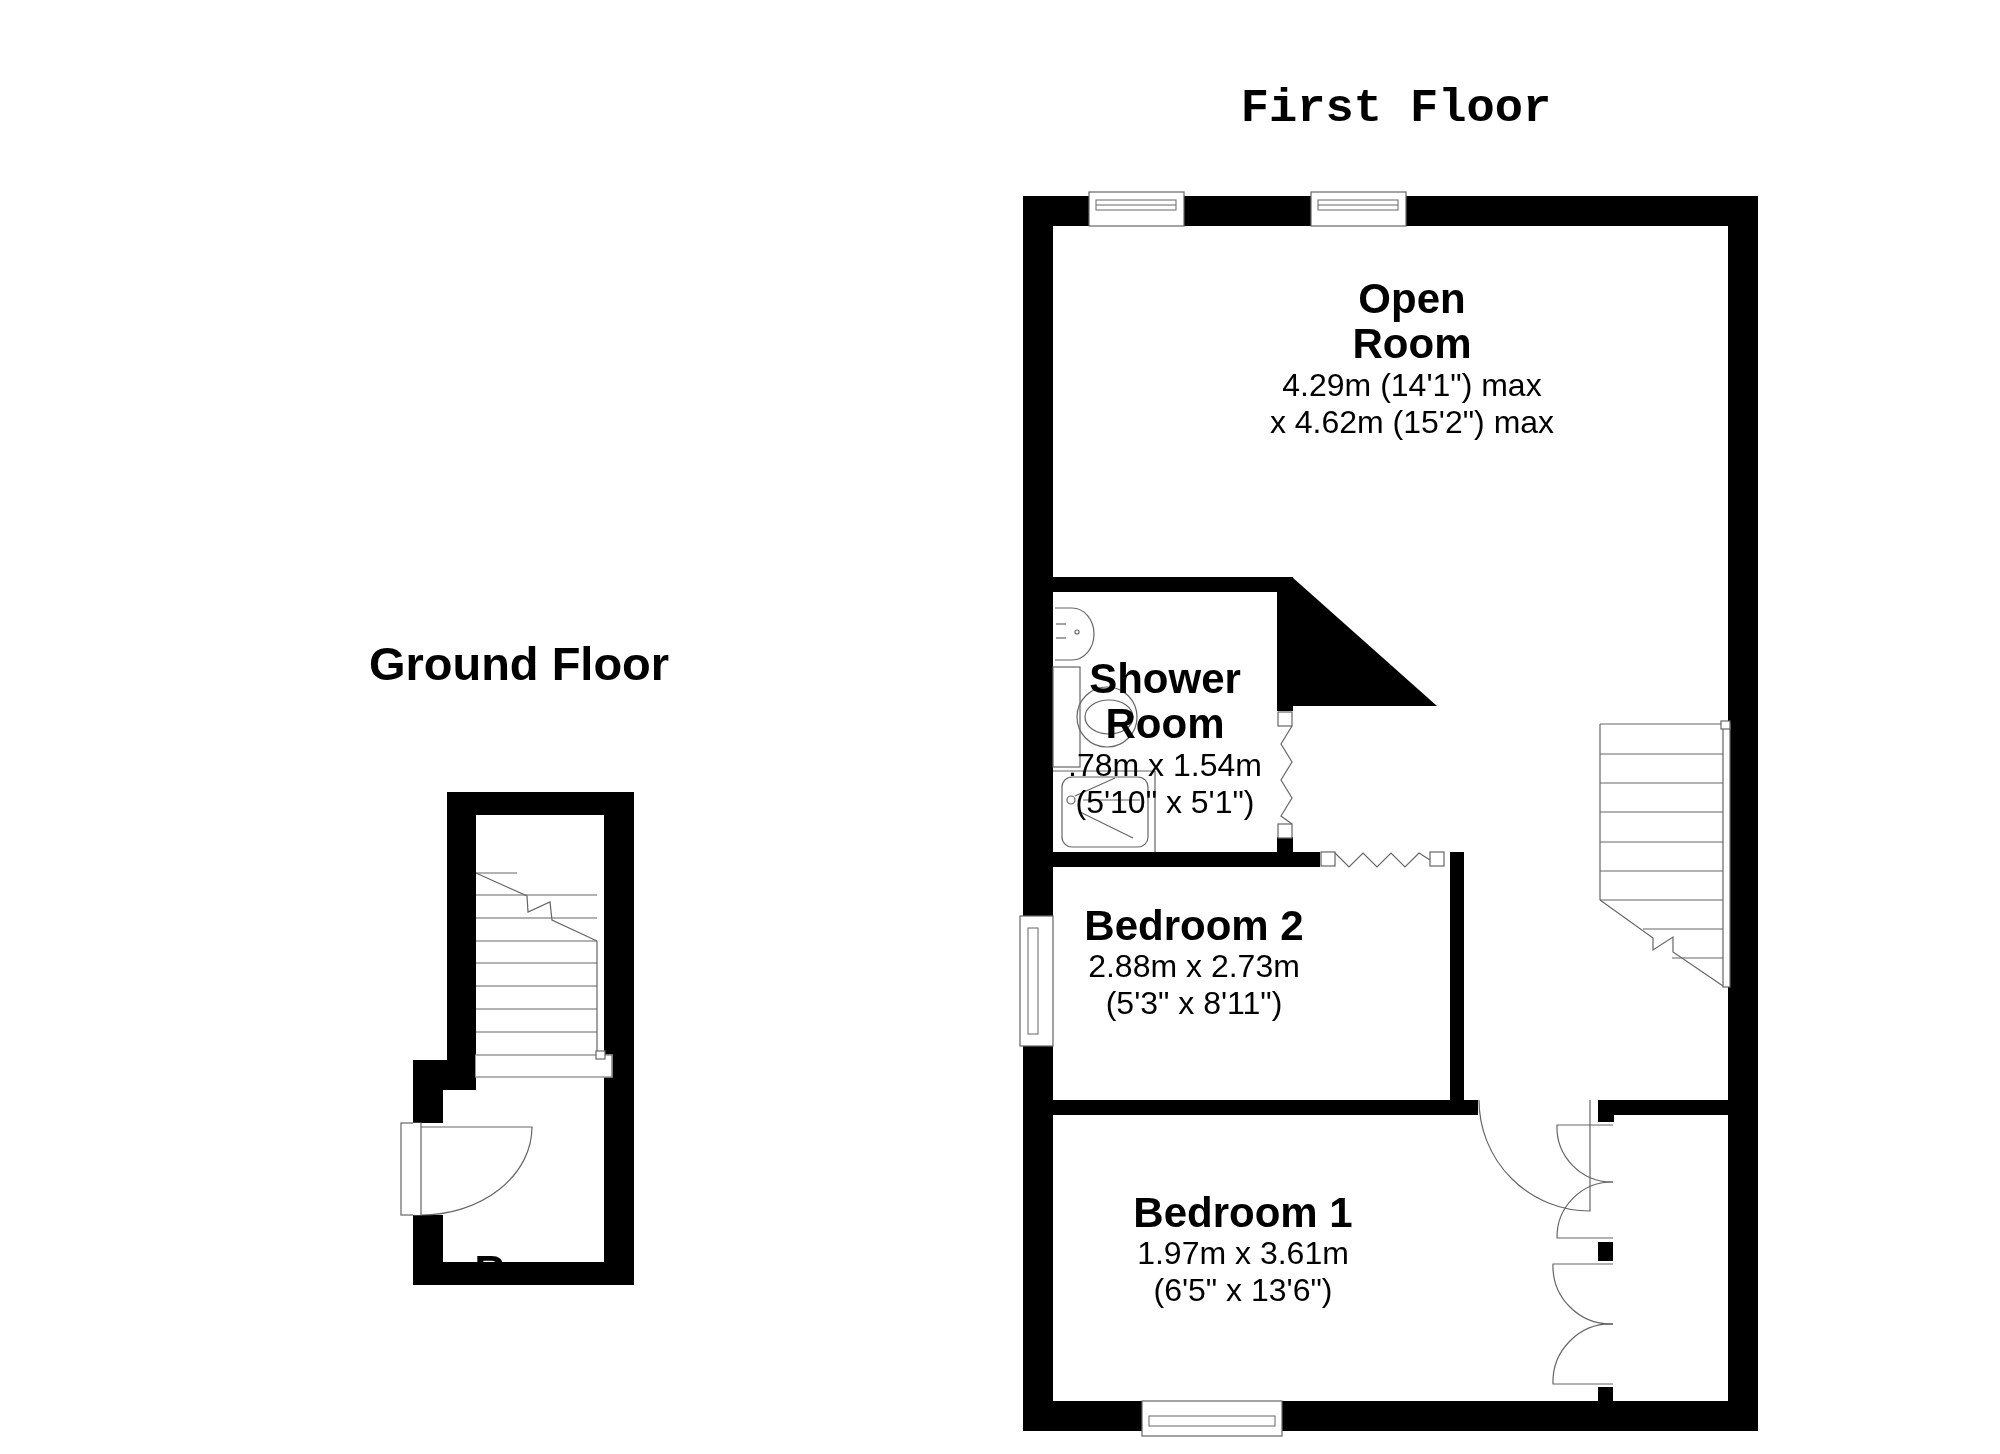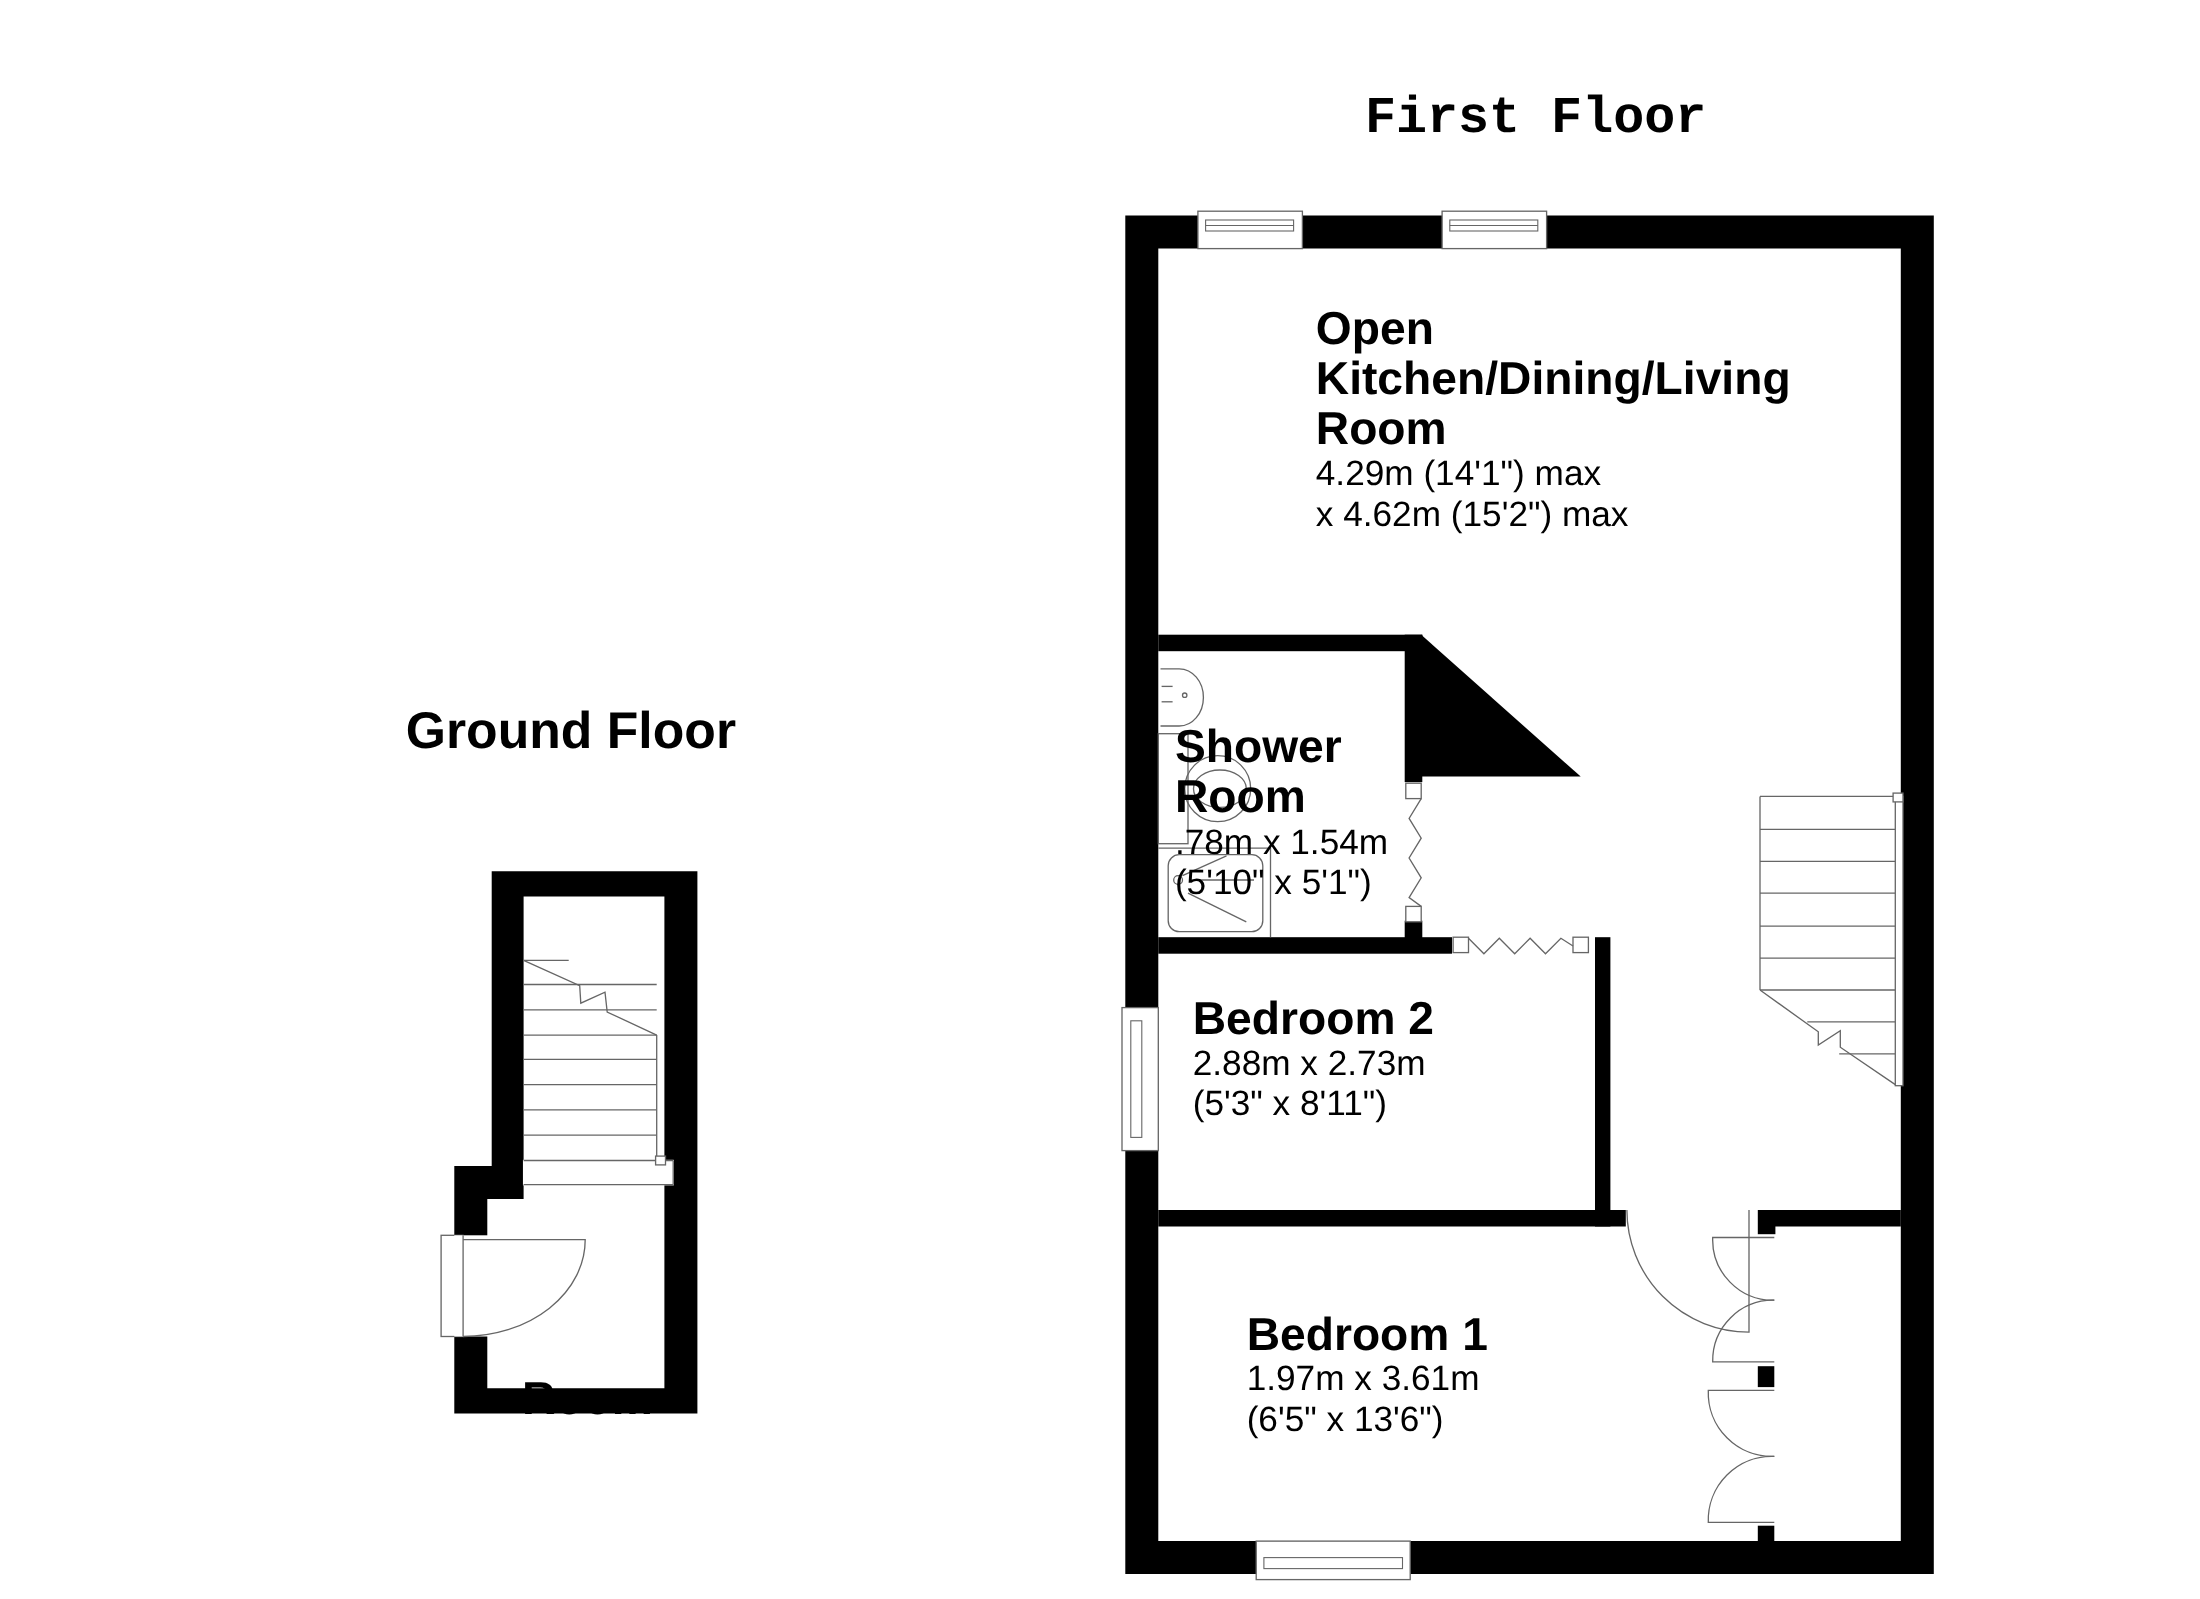--- a/index.html
+++ b/index.html
@@ -1,18 +1,18 @@
 <!DOCTYPE html>
 <html><head>
 <meta charset="utf-8">
 <style>
   html,body{margin:0;padding:0;background:#fff;}
   body{width:2000px;height:1454px;position:relative;overflow:hidden;font-family:"Liberation Sans",sans-serif;color:#000;}
   svg.plan{position:absolute;left:0;top:0;}
-  .lbl{position:absolute;line-height:1.08;white-space:nowrap;transform:translateX(-50%);}
+  .lbl{position:absolute;text-align:center;line-height:1.08;white-space:nowrap;transform:translateX(-50%);}
   .floor-title{position:absolute;font-weight:bold;font-size:47px;white-space:nowrap;transform:translateX(-50%);}
   .rname{font-weight:bold;font-size:42px;display:block;}
   .rdim{font-size:32px;display:block;line-height:1.15;}
 </style>
 </head>
 <body>
 
 <svg class="plan" width="2000" height="1454" viewBox="0 0 2000 1454">
 
   <g>
@@ -146,21 +146,20 @@
 
 <div class="floor-title" style="left:519px;top:636px;">Ground Floor</div>
 <div class="floor-title" style="left:1396px;top:82px;font-family:Liberation Mono, monospace;">First Floor</div>
 
 <div class="lbl" style="left:534px;top:1248px;">
   <span class="rname">Room</span>
 </div>
 
 <div class="lbl" style="left:1412px;top:276px;">
   <span class="rname">Open</span>
-  <span class="rname">Kitchen/Dining/Living</span>
   <span class="rname">Room</span>
   <span class="rdim">4.29m (14'1") max</span>
   <span class="rdim">x 4.62m (15'2") max</span>
 </div>
 
 <div class="lbl" style="left:1165px;top:656px;">
   <span class="rname">Shower</span>
   <span class="rname">Room</span>
   <span class="rdim">.78m x 1.54m</span>
   <span class="rdim">(5'10" x 5'1")</span>

